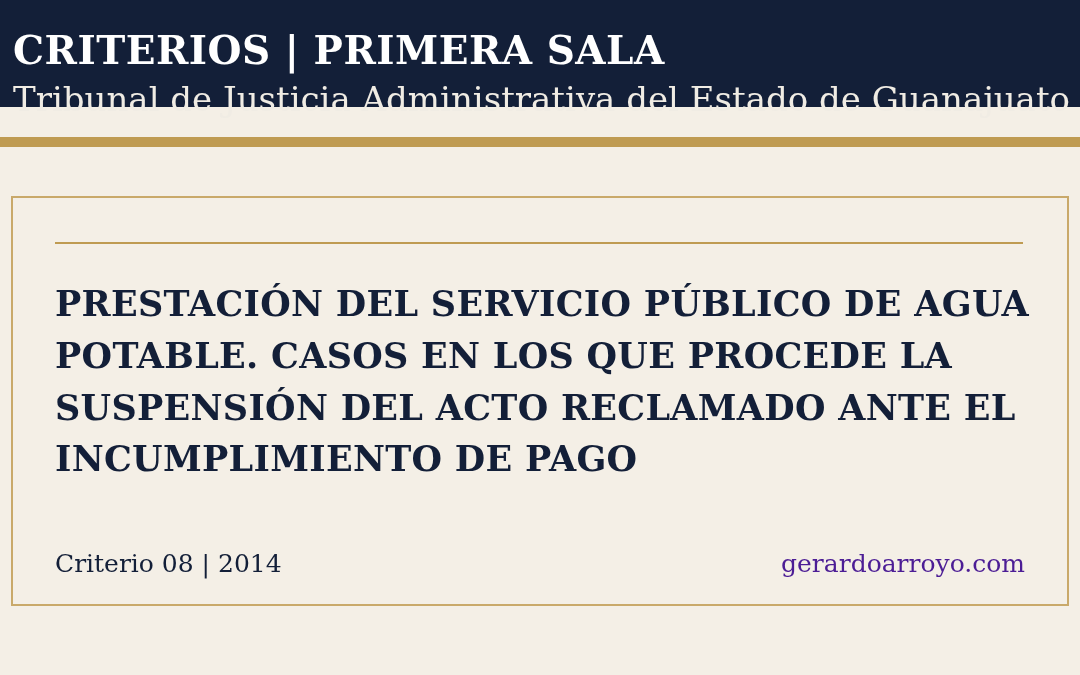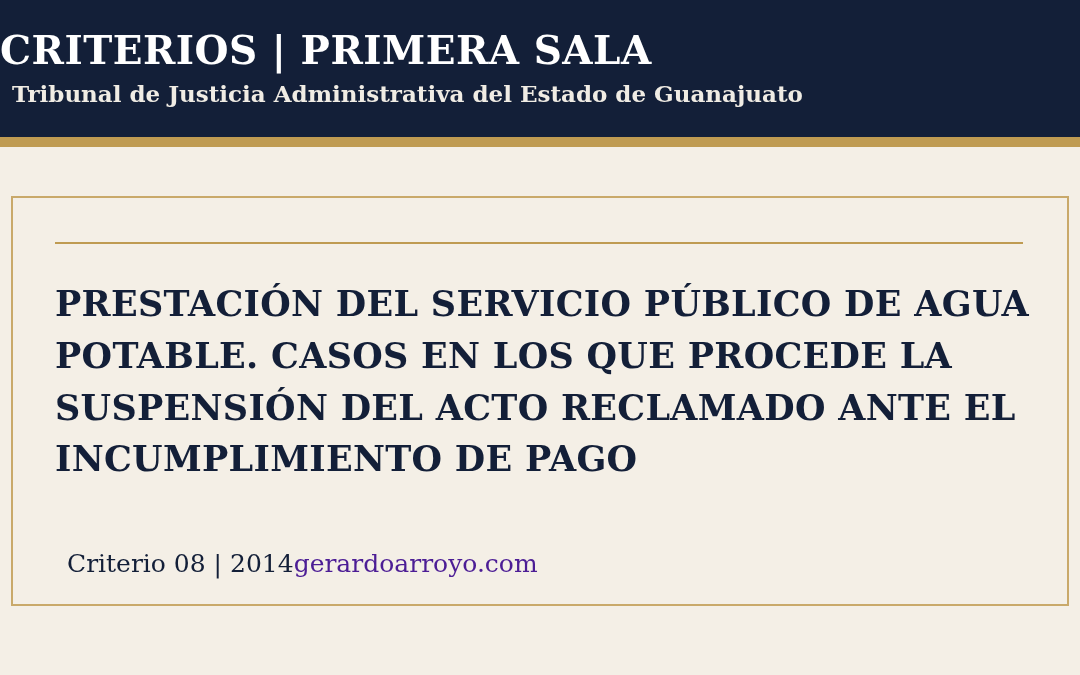--- a/index.html
+++ b/index.html
@@ -20,43 +20,42 @@
     background: #f4efe6;
     box-sizing: border-box;
   }
 
   
   .header {
     position: absolute;
     top: 0;
     left: 0;
     width: 1080px;
-    height: 137px;
+    height: 107px;
     background: #131f38;
     box-sizing: border-box;
-    padding: 30px 0 0 0;
+    padding: 30px 0 0 13px;
   }
   .header-title {
     font-family: "DejaVu Serif", "Liberation Serif", serif;
     font-weight: bold;
     font-size: 39px;
     letter-spacing: 0.5px;
     color: #ffffff;
     line-height: 1.05;
     margin: 0;
     white-space: nowrap;
   }
   .header-subtitle {
     font-family: "DejaVu Serif", "Liberation Serif", serif;
-    font-size: 23px;
+    font-size: 34px;
     color: #f0ece4;
-    margin: 10px 0 0 12px;
+    margin: 10px 0 0 0;
     line-height: 1.1;
     white-space: nowrap;
-    font-weight: bold;
   }
   .header-rule {
     position: absolute;
     top: 137px;
     left: 0;
     width: 1080px;
     height: 10px;
     background: #bf9b52;
   }
 
@@ -90,26 +89,26 @@
     font-family: "DejaVu Serif", "Liberation Serif", serif;
     font-weight: bold;
     font-size: 35px;
     line-height: 1.48;
     letter-spacing: 0.3px;
     color: #131f38;
     text-transform: uppercase;
   }
   .card-footer {
     position: absolute;
-    left: 54px;
+    left: 42px;
     right: 42px;
     bottom: 26px;
     display: flex;
     align-items: baseline;
-    justify-content: flex-start;
+    justify-content: space-between;
   }
   .criterion-ref {
     font-family: "DejaVu Serif", "Liberation Serif", serif;
     font-size: 25px;
     color: #131f38;
   }
   .site-credit {
     font-family: "DejaVu Serif", "Liberation Serif", serif;
     font-size: 25px;
     color: #4c1d95;

